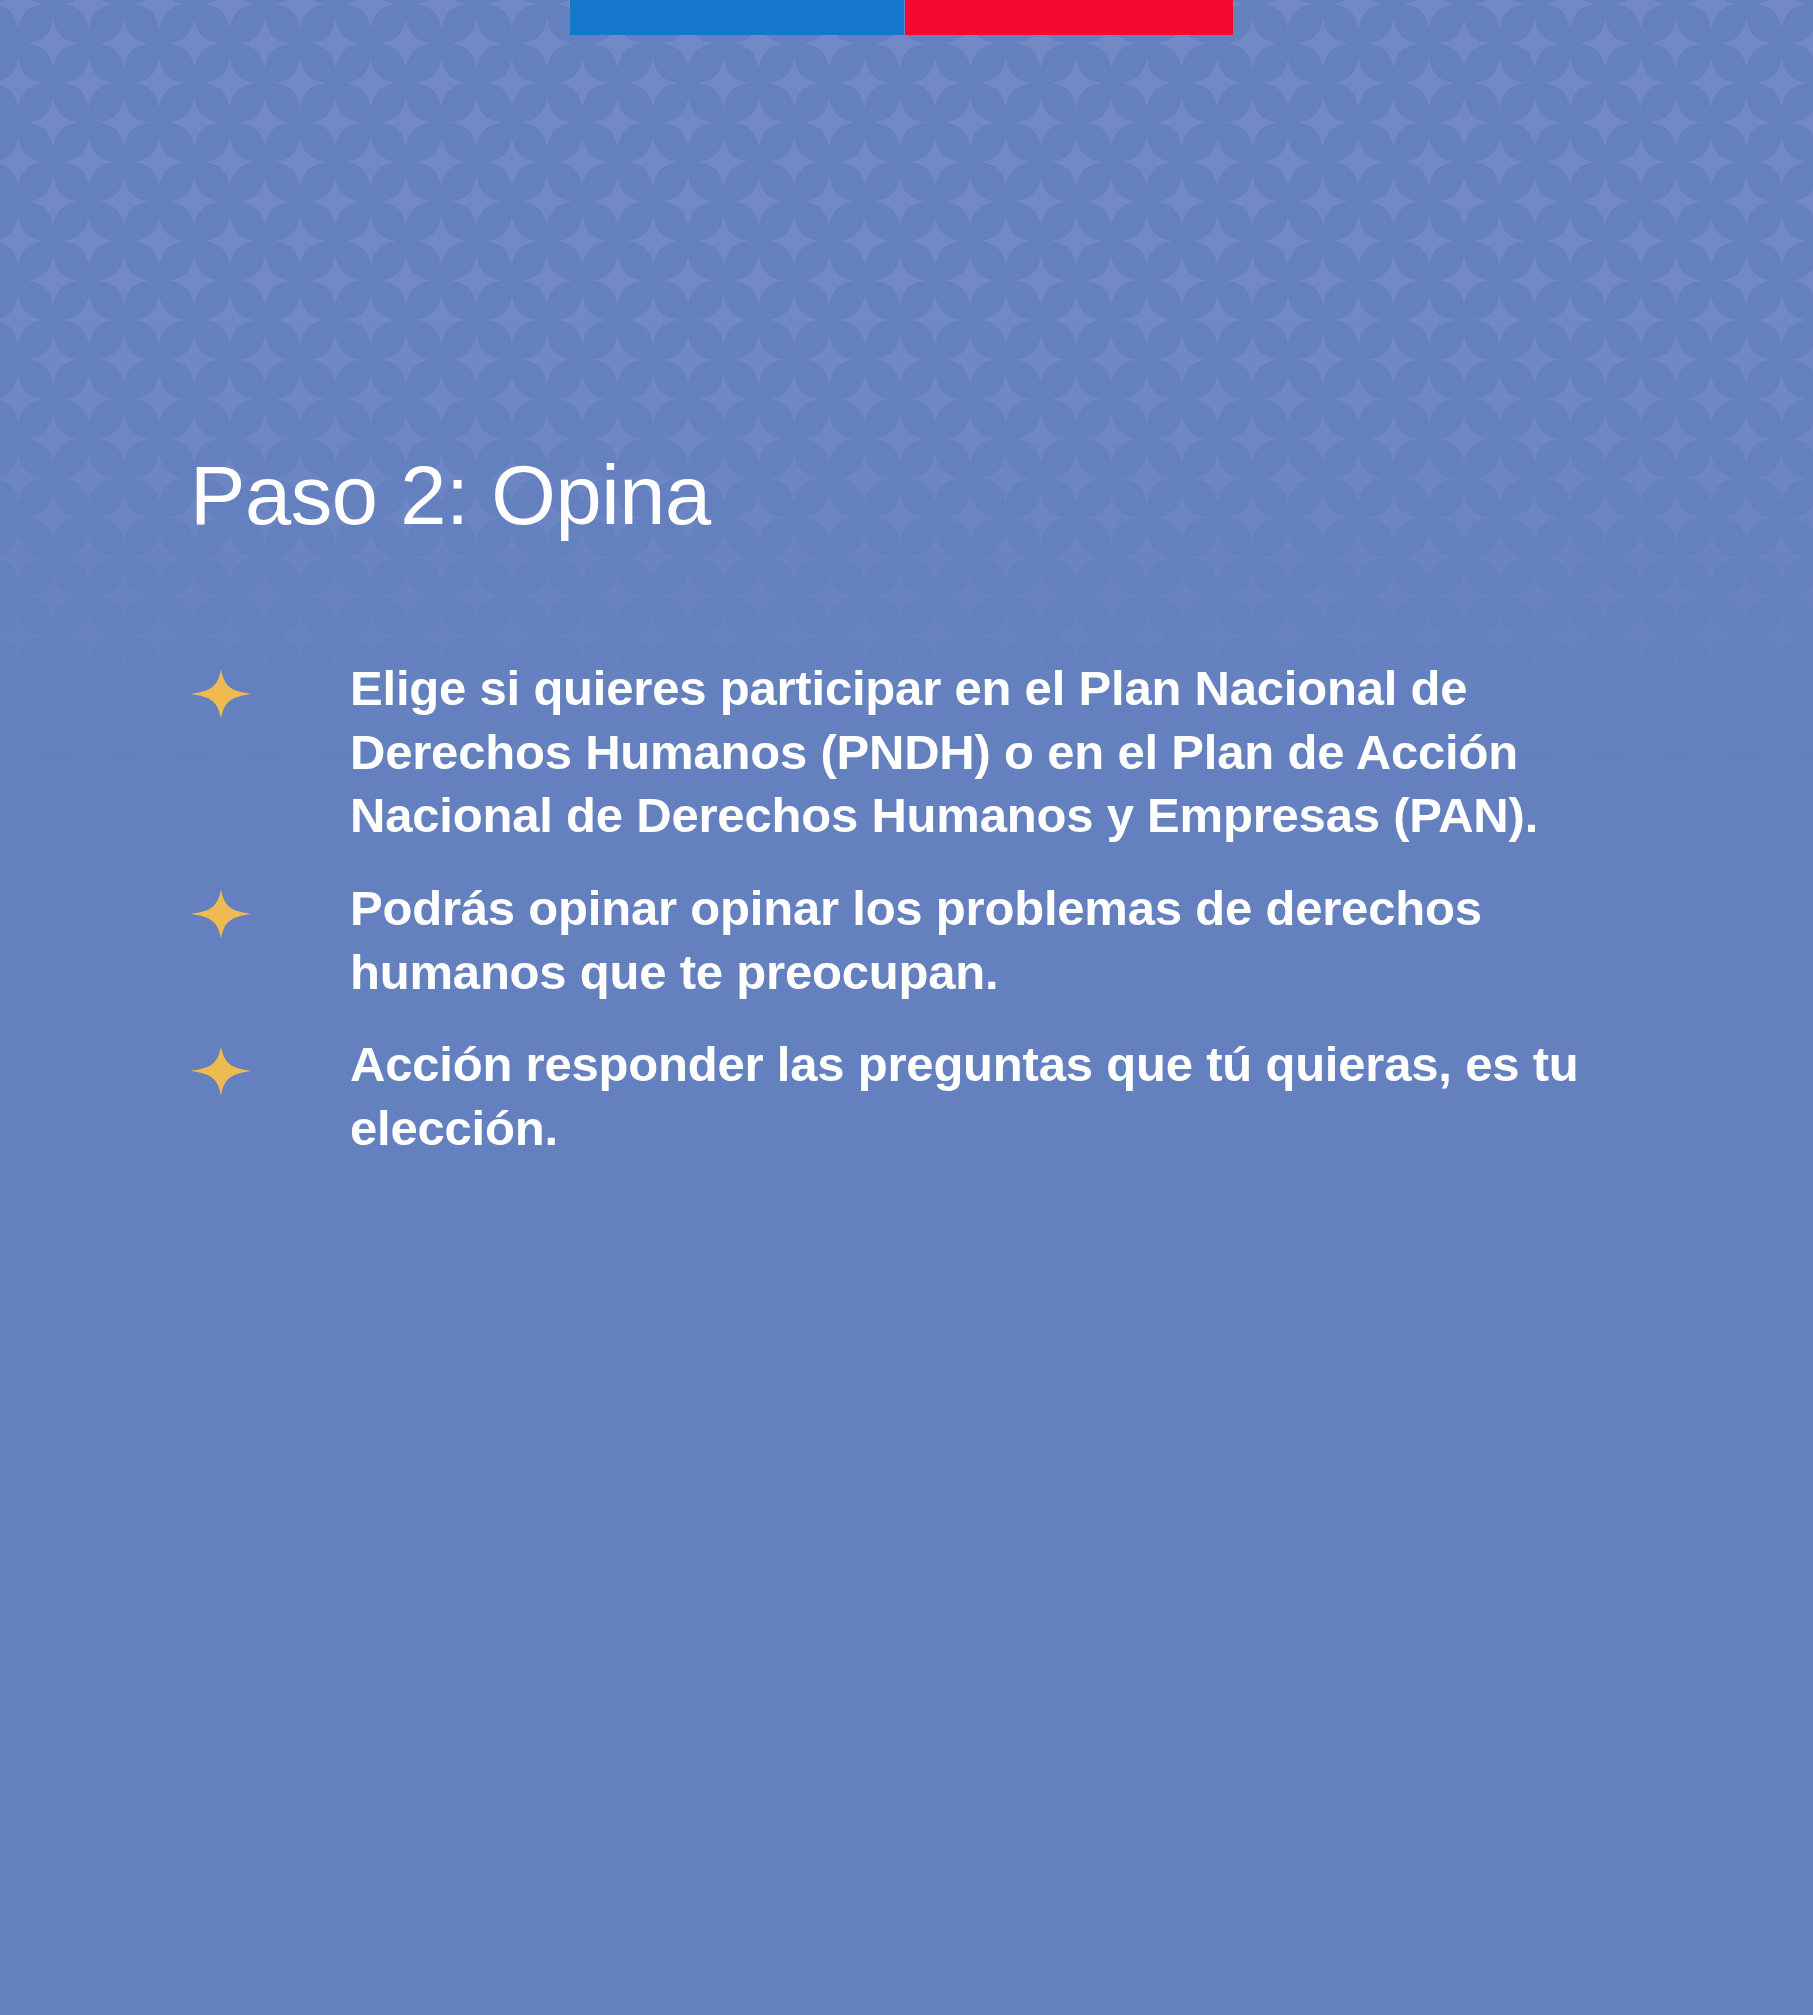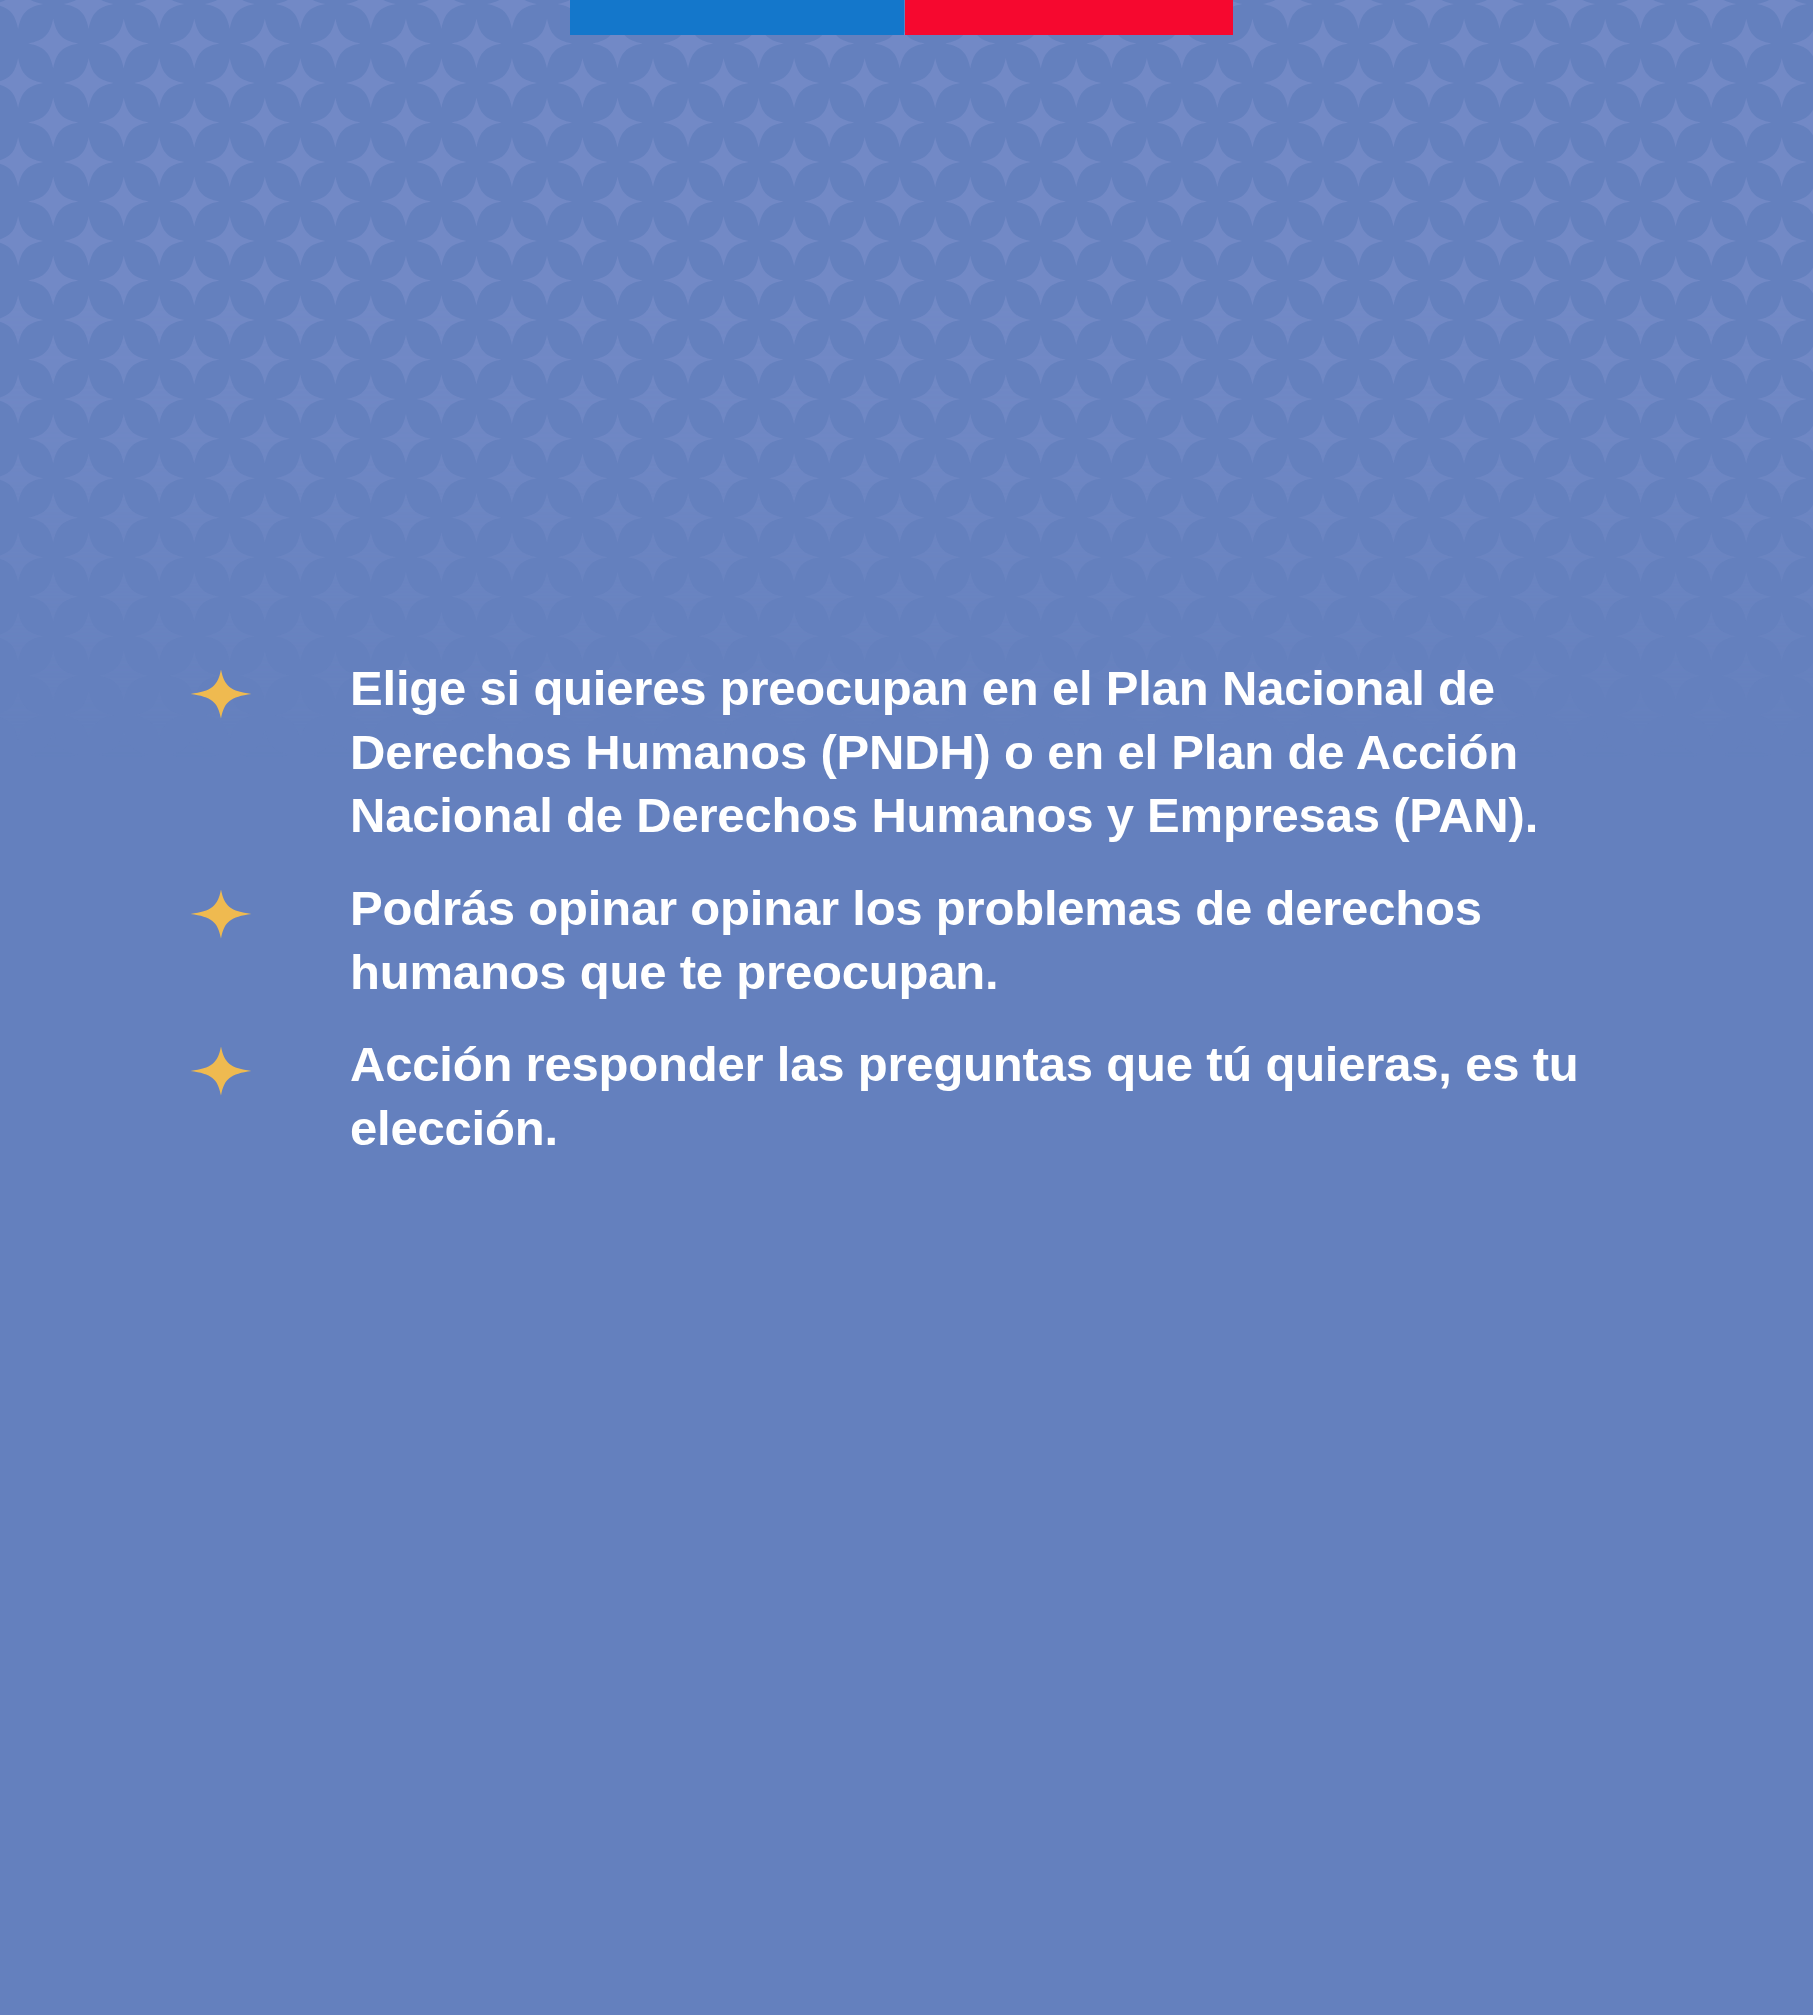--- a/index.html
+++ b/index.html
@@ -164,30 +164,31 @@
       <use href="#sparkle-row" y="1578"></use>
       <use href="#sparkle-row" y="1676" transform="translate(87,0)"></use>
       <use href="#sparkle-row" y="1774"></use>
       <use href="#sparkle-row" y="1872" transform="translate(87,0)"></use>
     </svg>
   </div>
 
   <div class="flagbar blue"></div>
   <div class="flagbar red"></div>
 
+  <h1 class="page-title">Paso 2: Opina</h1>
 
   <ul class="bullet-list">
 
     <li class="bullet-item">
       <span class="bullet-icon">
         <svg viewBox="0 0 160 130" xmlns="http://www.w3.org/2000/svg" aria-hidden="true">
           <path d="M80,4 C88,46 104,58 156,65 C104,72 88,84 80,126 C72,84 56,72 4,65 C56,58 72,46 80,4 Z" fill="#efba50"></path>
         </svg>
       </span>
-      <span class="bullet-text">Elige si quieres preocupan en el Plan Nacional de Derechos Humanos (PNDH) o en el Plan de Acción Nacional de Derechos Humanos y Empresas (PAN).</span>
+      <span class="bullet-text">Elige si quieres participar en el Plan Nacional de Derechos Humanos (PNDH) o en el Plan de Acción Nacional de Derechos Humanos y Empresas (PAN).</span>
     </li>
 
     <li class="bullet-item">
       <span class="bullet-icon">
         <svg viewBox="0 0 160 130" xmlns="http://www.w3.org/2000/svg" aria-hidden="true">
           <path d="M80,4 C88,46 104,58 156,65 C104,72 88,84 80,126 C72,84 56,72 4,65 C56,58 72,46 80,4 Z" fill="#efba50"></path>
         </svg>
       </span>
       <span class="bullet-text">Podrás opinar opinar los problemas de derechos humanos que te preocupan.</span>
     </li>

